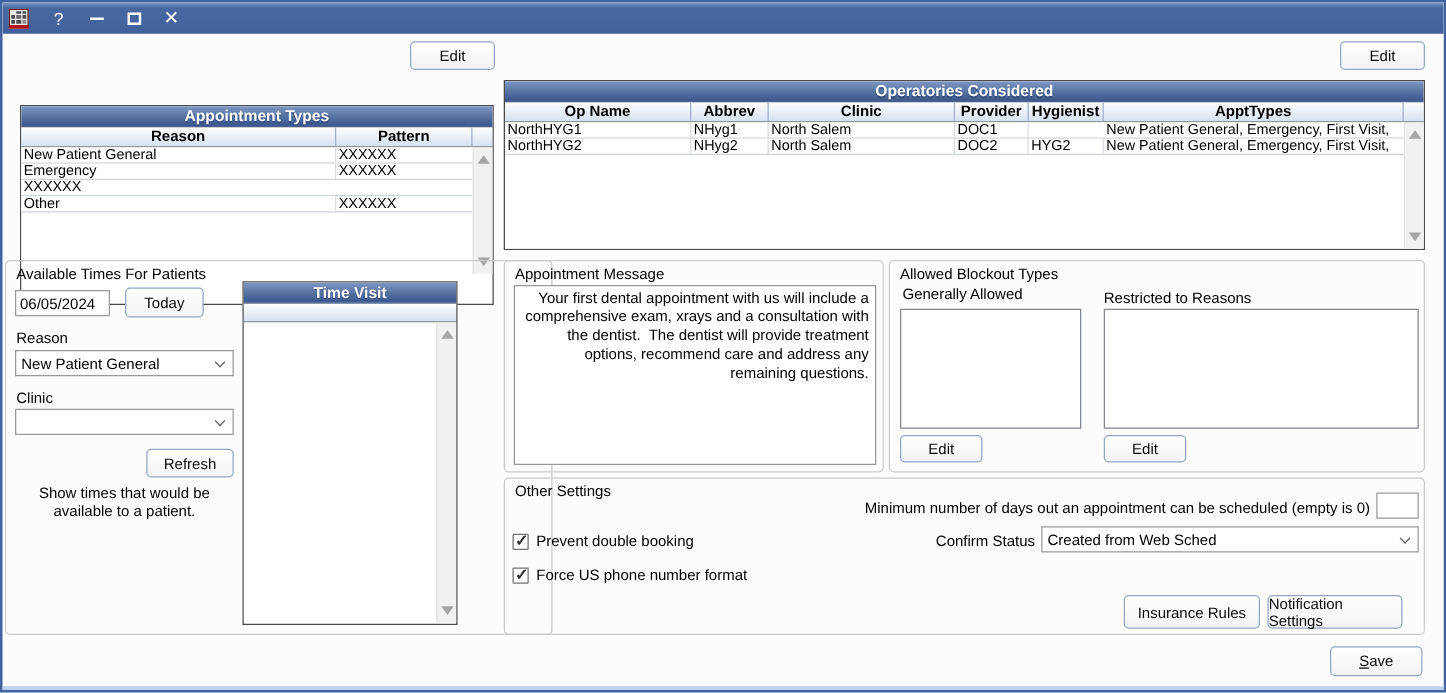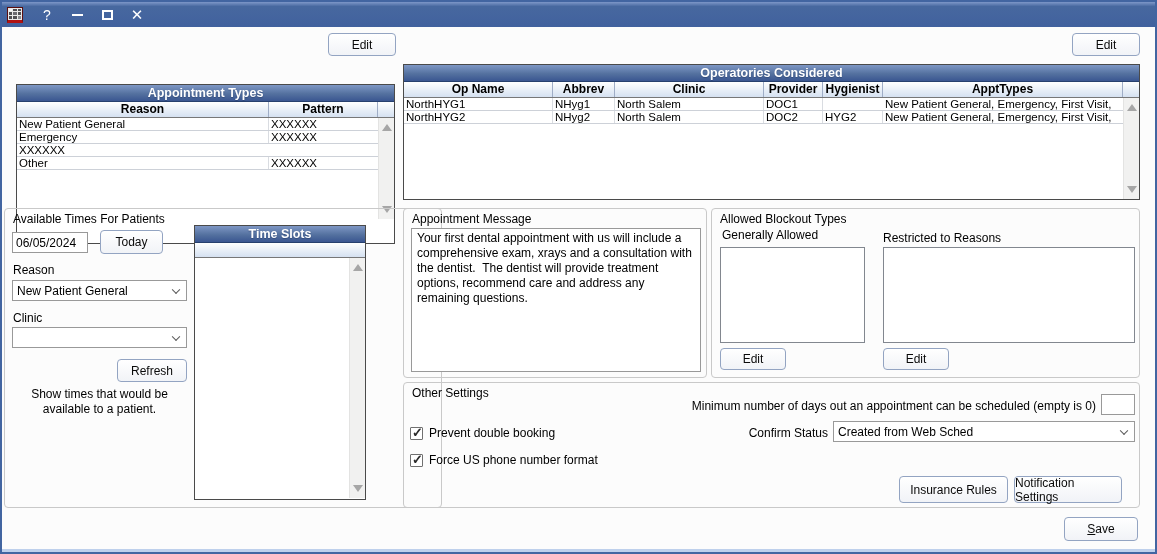--- a/index.html
+++ b/index.html
@@ -73,21 +73,21 @@
   .cb { width:13px; height:13px; border:1px solid #707070; border-radius:1px; background:#fff;
         position:relative; flex:0 0 auto; }
   .cb.checked::after { content:"\2713"; position:absolute; left:1px; top:-3px;
         font-size:13px; font-weight:bold; color:#2b2b2b; }
 
   .lbl { position:absolute; font-size:12px; color:#000; white-space:nowrap; }
   .lbl-r { text-align:right; }
   .hint { position:absolute; font-size:12px; line-height:15px; text-align:center; color:#000; }
 
   .msgbox { position:absolute; border:1px solid #999; background:#fff; font-size:12px;
-            line-height:15px; padding:2px 5px; color:#000; white-space:pre-wrap; }
+            line-height:15px; padding:2px 5px; color:#000; white-space:pre-wrap;text-align:right; }
   u { text-decoration:underline; }
 </style>
 </head>
 <body>
 
 <div class="window">
 
   <div class="titlebar">
     <div class="app-icon">
       <i></i>
@@ -199,21 +199,21 @@
     </div>
 
     <div class="btn" style="left:112px; top:150px; width:70px; height:23px;">Refresh</div>
 
     <div class="hint" style="left:7px; top:178px; width:175px;">
       <span>Show times that would be</span><br>
       <span>available to a patient.</span>
     </div>
 
     <div class="grid" style="left:189px; top:16px; width:172px; height:275px;">
-      <div class="grid-cap">Time Slots</div>
+      <div class="grid-cap">Time Visit</div>
       <div class="grid-head" style="height:15px;"></div>
       <div class="grid-body" style="height:240px;">
         <div class="vscroll">
           <span class="arr arr-up"></span>
           <span class="arr arr-down"></span>
         </div>
       </div>
     </div>
   </div>
 

